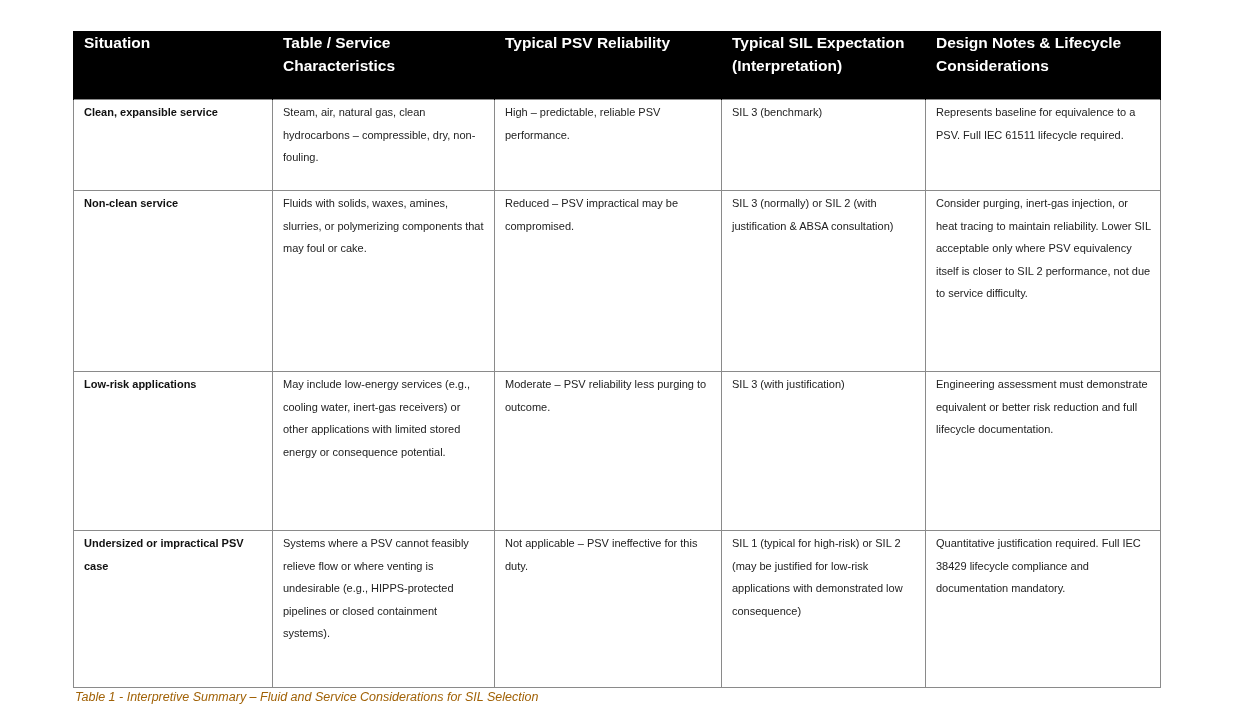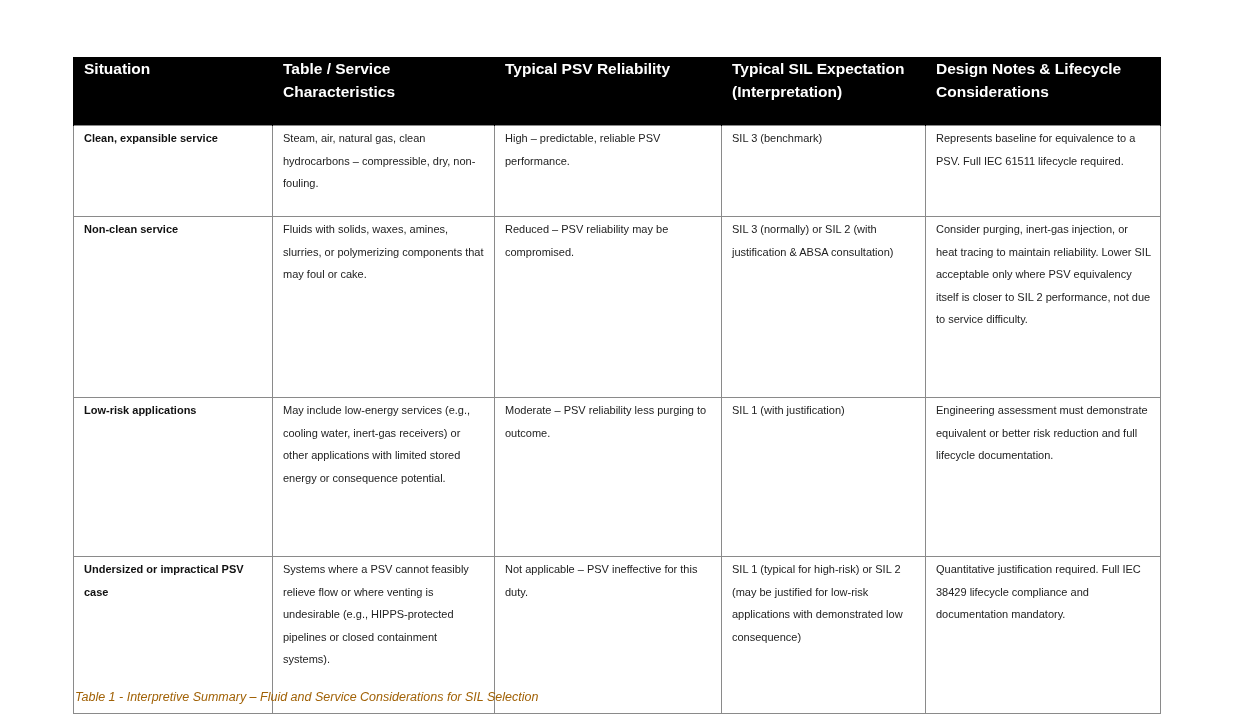--- a/index.html
+++ b/index.html
@@ -13,21 +13,20 @@
       position: relative;
       overflow: hidden;
       font-family: "Liberation Sans", "DejaVu Sans", sans-serif;
       color: #1a1a1a;
     }
     .table-wrap {
       position: absolute;
       left: 73px;
       top: 31px;
       width: 1087px;
-      margin-top: 26px;
     }
     table {
       border-collapse: collapse;
       width: 1087px;
       table-layout: fixed;
     }
     col.c1 { width: 199px; }
     col.c2 { width: 222px; }
     col.c3 { width: 227px; }
     col.c4 { width: 204px; }
@@ -97,29 +96,29 @@
       <tr class="r1">
         <td class="situation">Clean, expansible service</td>
         <td>Steam, air, natural gas, clean hydrocarbons – compressible, dry, non-fouling.</td>
         <td>High – predictable, reliable PSV performance.</td>
         <td>SIL 3 (benchmark)</td>
         <td>Represents baseline for equivalence to a PSV. Full IEC 61511 lifecycle required.</td>
       </tr>
       <tr class="r2">
         <td class="situation">Non-clean service</td>
         <td>Fluids with solids, waxes, amines, slurries, or polymerizing components that may foul or cake.</td>
-        <td>Reduced – PSV reliability may be compromised.</td>
+        <td>Reduced – PSV impractical may be compromised.</td>
         <td>SIL 3 (normally) or SIL 2 (with justification &amp; ABSA consultation)</td>
         <td>Consider purging, inert-gas injection, or heat tracing to maintain reliability. Lower SIL acceptable only where PSV equivalency itself is closer to SIL 2 performance, not due to service difficulty.</td>
       </tr>
       <tr class="r3">
         <td class="situation">Low-risk applications</td>
         <td>May include low-energy services (e.g., cooling water, inert-gas receivers) or other applications with limited stored energy or consequence potential.</td>
         <td>Moderate – PSV reliability less purging to outcome.</td>
-        <td>SIL 1 (with justification)</td>
+        <td>SIL 3 (with justification)</td>
         <td>Engineering assessment must demonstrate equivalent or better risk reduction and full lifecycle documentation.</td>
       </tr>
       <tr class="r4">
         <td class="situation">Undersized or impractical PSV case</td>
         <td>Systems where a PSV cannot feasibly relieve flow or where venting is undesirable (e.g., HIPPS-protected pipelines or closed containment systems).</td>
         <td>Not applicable – PSV ineffective for this duty.</td>
         <td>SIL 1 (typical for high-risk) or SIL 2 (may be justified for low-risk applications with demonstrated low consequence)</td>
         <td>Quantitative justification required. Full IEC 38429 lifecycle compliance and documentation mandatory.</td>
       </tr>
     </tbody>

